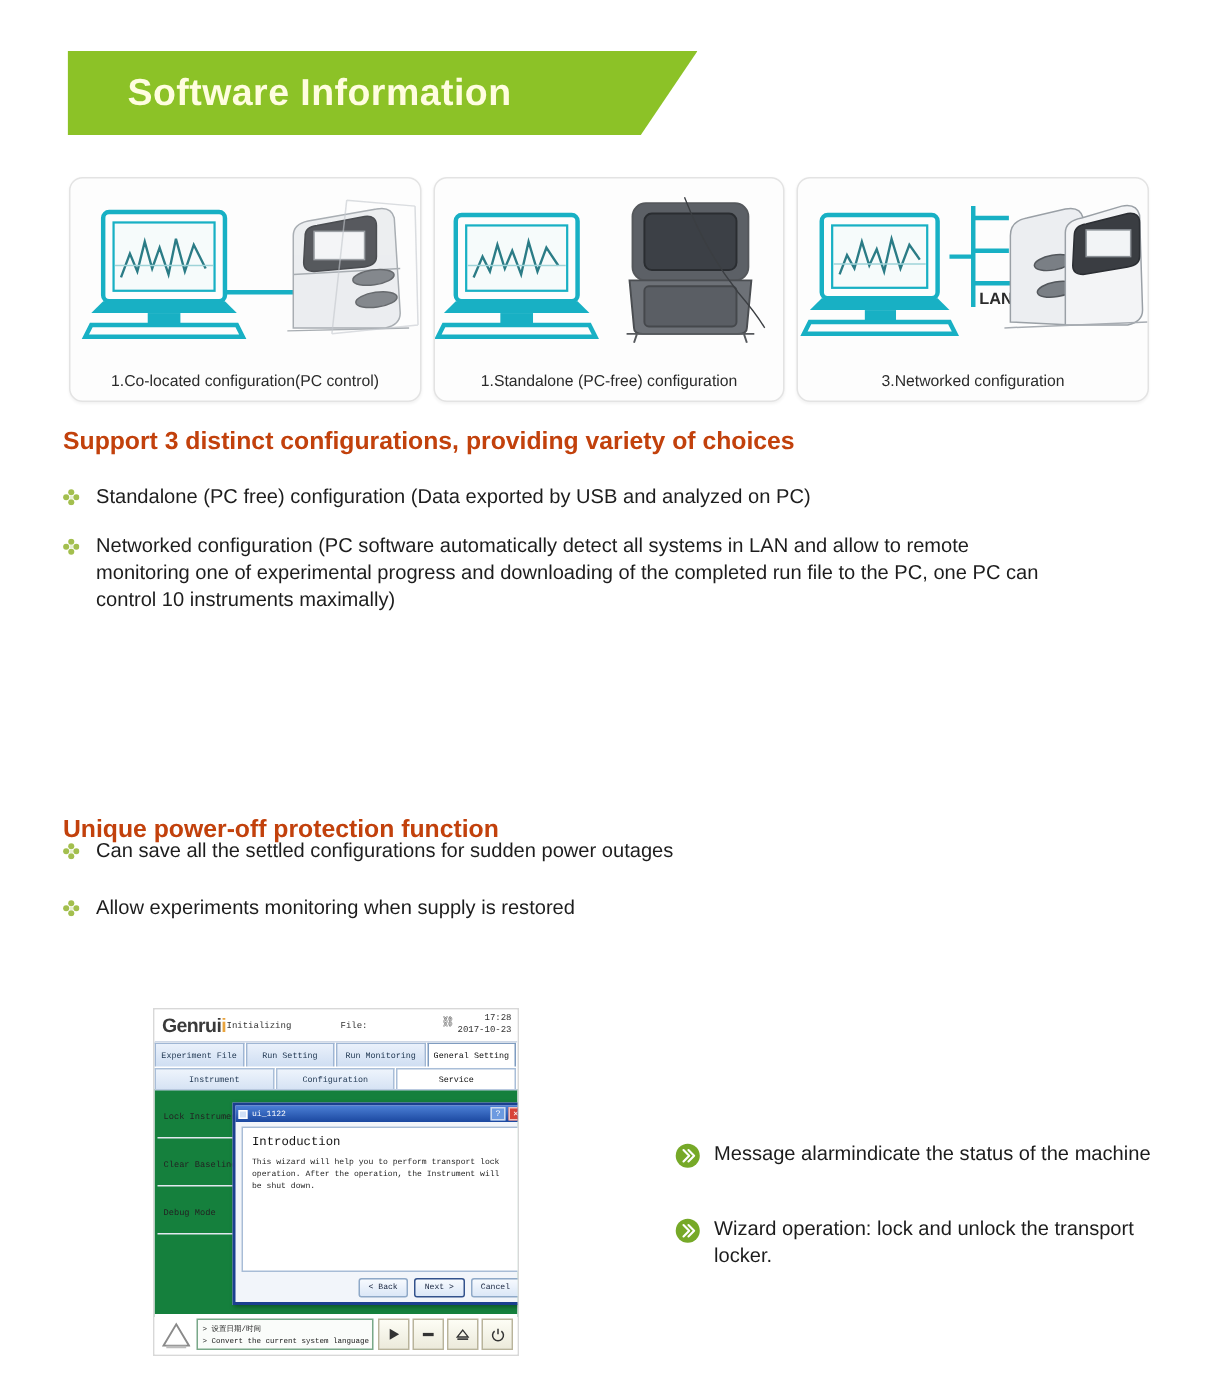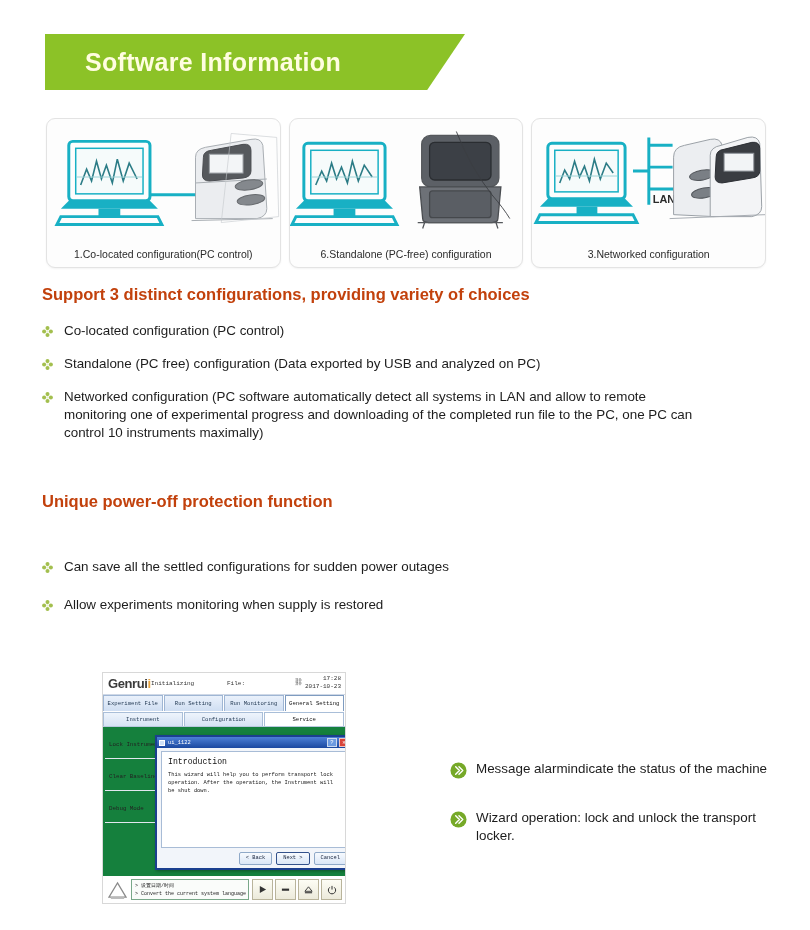--- a/index.html
+++ b/index.html
@@ -44,21 +44,21 @@
     text-align:center; font-size:10.5px; color:#2b2b2b;
   }
 
   
   .section-h {
     position:absolute; left:42px;
     font-size:16.5px; font-weight:bold; color:#c2410c;
     white-space:nowrap;
   }
   #h-configs { top:285px; }
-  #h-power { top:492px; }
+  #h-power { top:544px; }
 
   .bullet-list { position:absolute; left:42px; width:700px; }
   #list-configs { top:322px; }
   #list-power { top:558px; }
 
   .bullet-item { display:flex; align-items:flex-start; margin-bottom:15px; }
   .bullet-item:last-child { margin-bottom:0; }
   .b-mark { width:22px; flex:0 0 22px; padding-top:4px; }
   .b-mark svg { display:block; }
   .b-text { font-size:13.4px; line-height:1.35; color:#1d1d1d; }
@@ -226,21 +226,21 @@
         <g stroke="#55585c" stroke-width="1.3" fill="none">
           <rect x="133" y="12" width="78" height="52" rx="9" fill="#5c6066"></rect>
           <rect x="141" y="19" width="62" height="38" rx="5" fill="#3c4046" stroke="#2a2d31"></rect>
           <path d="M131 64 L213 64 L210 96 Q210 100 204 100 L140 100 Q134 100 134 96 Z" fill="#6d7177" stroke="#4a4d51"></path>
           <rect x="141" y="68" width="62" height="27" rx="3" fill="#5a5e64" stroke="#45484c"></rect>
           <path d="M129 100 L215 100 M136 100 L134 106 M208 100 L210 106" stroke="#55585c"></path>
           <path d="M168 8 Q182 44 204 72 Q216 86 222 96" stroke="#3b3e42" stroke-width=".9" fill="none"></path>
         </g>
       </svg>
     </div>
-    <div class="card-caption">6.Standalone (PC-free) configuration</div>
+    <div class="card-caption">1.Standalone (PC-free) configuration</div>
   </div>
 
   <div class="card">
     <div class="card-art">
       <svg width="100%" height="112" viewBox="0 0 235 112">
         <g fill="none" stroke="#18b0c4" stroke-width="3">
           <rect x="16" y="20" width="78" height="56" rx="4"></rect>
         </g>
         <rect x="23" y="27" width="64" height="42" fill="#f6fbfb" stroke="#18b0c4" stroke-width="1.5"></rect>
         <polyline points="28,60 33,47 38,56 43,38 48,54 53,43 58,58 63,36 69,56 75,40 82,50" fill="none" stroke="#2b7c86" stroke-width="1.6"></polyline>
@@ -280,34 +280,20 @@
       <svg width="11" height="11" viewBox="0 0 12 12">
           <g fill="#a3bf4e">
         <circle cx="6" cy="2.3" r="2.2"></circle>
             <circle cx="6" cy="9.7" r="2.2"></circle>
         <circle cx="2.3" cy="6" r="2.2"></circle>
             <circle cx="9.7" cy="6" r="2.2"></circle>
         <circle cx="6" cy="6" r="1.4" fill="#e9f0d6"></circle>
           </g>
         </svg>
     </div>
-    <div class="b-text">Co-located configuration (PC control)</div>
-  </div>
-  <div class="bullet-item">
-    <div class="b-mark">
-      <svg width="11" height="11" viewBox="0 0 12 12">
-          <g fill="#a3bf4e">
-        <circle cx="6" cy="2.3" r="2.2"></circle>
-            <circle cx="6" cy="9.7" r="2.2"></circle>
-        <circle cx="2.3" cy="6" r="2.2"></circle>
-            <circle cx="9.7" cy="6" r="2.2"></circle>
-        <circle cx="6" cy="6" r="1.4" fill="#e9f0d6"></circle>
-          </g>
-        </svg>
-    </div>
     <div class="b-text">Standalone (PC free) configuration (Data exported by USB and analyzed on PC)</div>
   </div>
   <div class="bullet-item">
     <div class="b-mark">
       <svg width="11" height="11" viewBox="0 0 12 12">
           <g fill="#a3bf4e">
         <circle cx="6" cy="2.3" r="2.2"></circle>
             <circle cx="6" cy="9.7" r="2.2"></circle>
         <circle cx="2.3" cy="6" r="2.2"></circle>
             <circle cx="9.7" cy="6" r="2.2"></circle>

